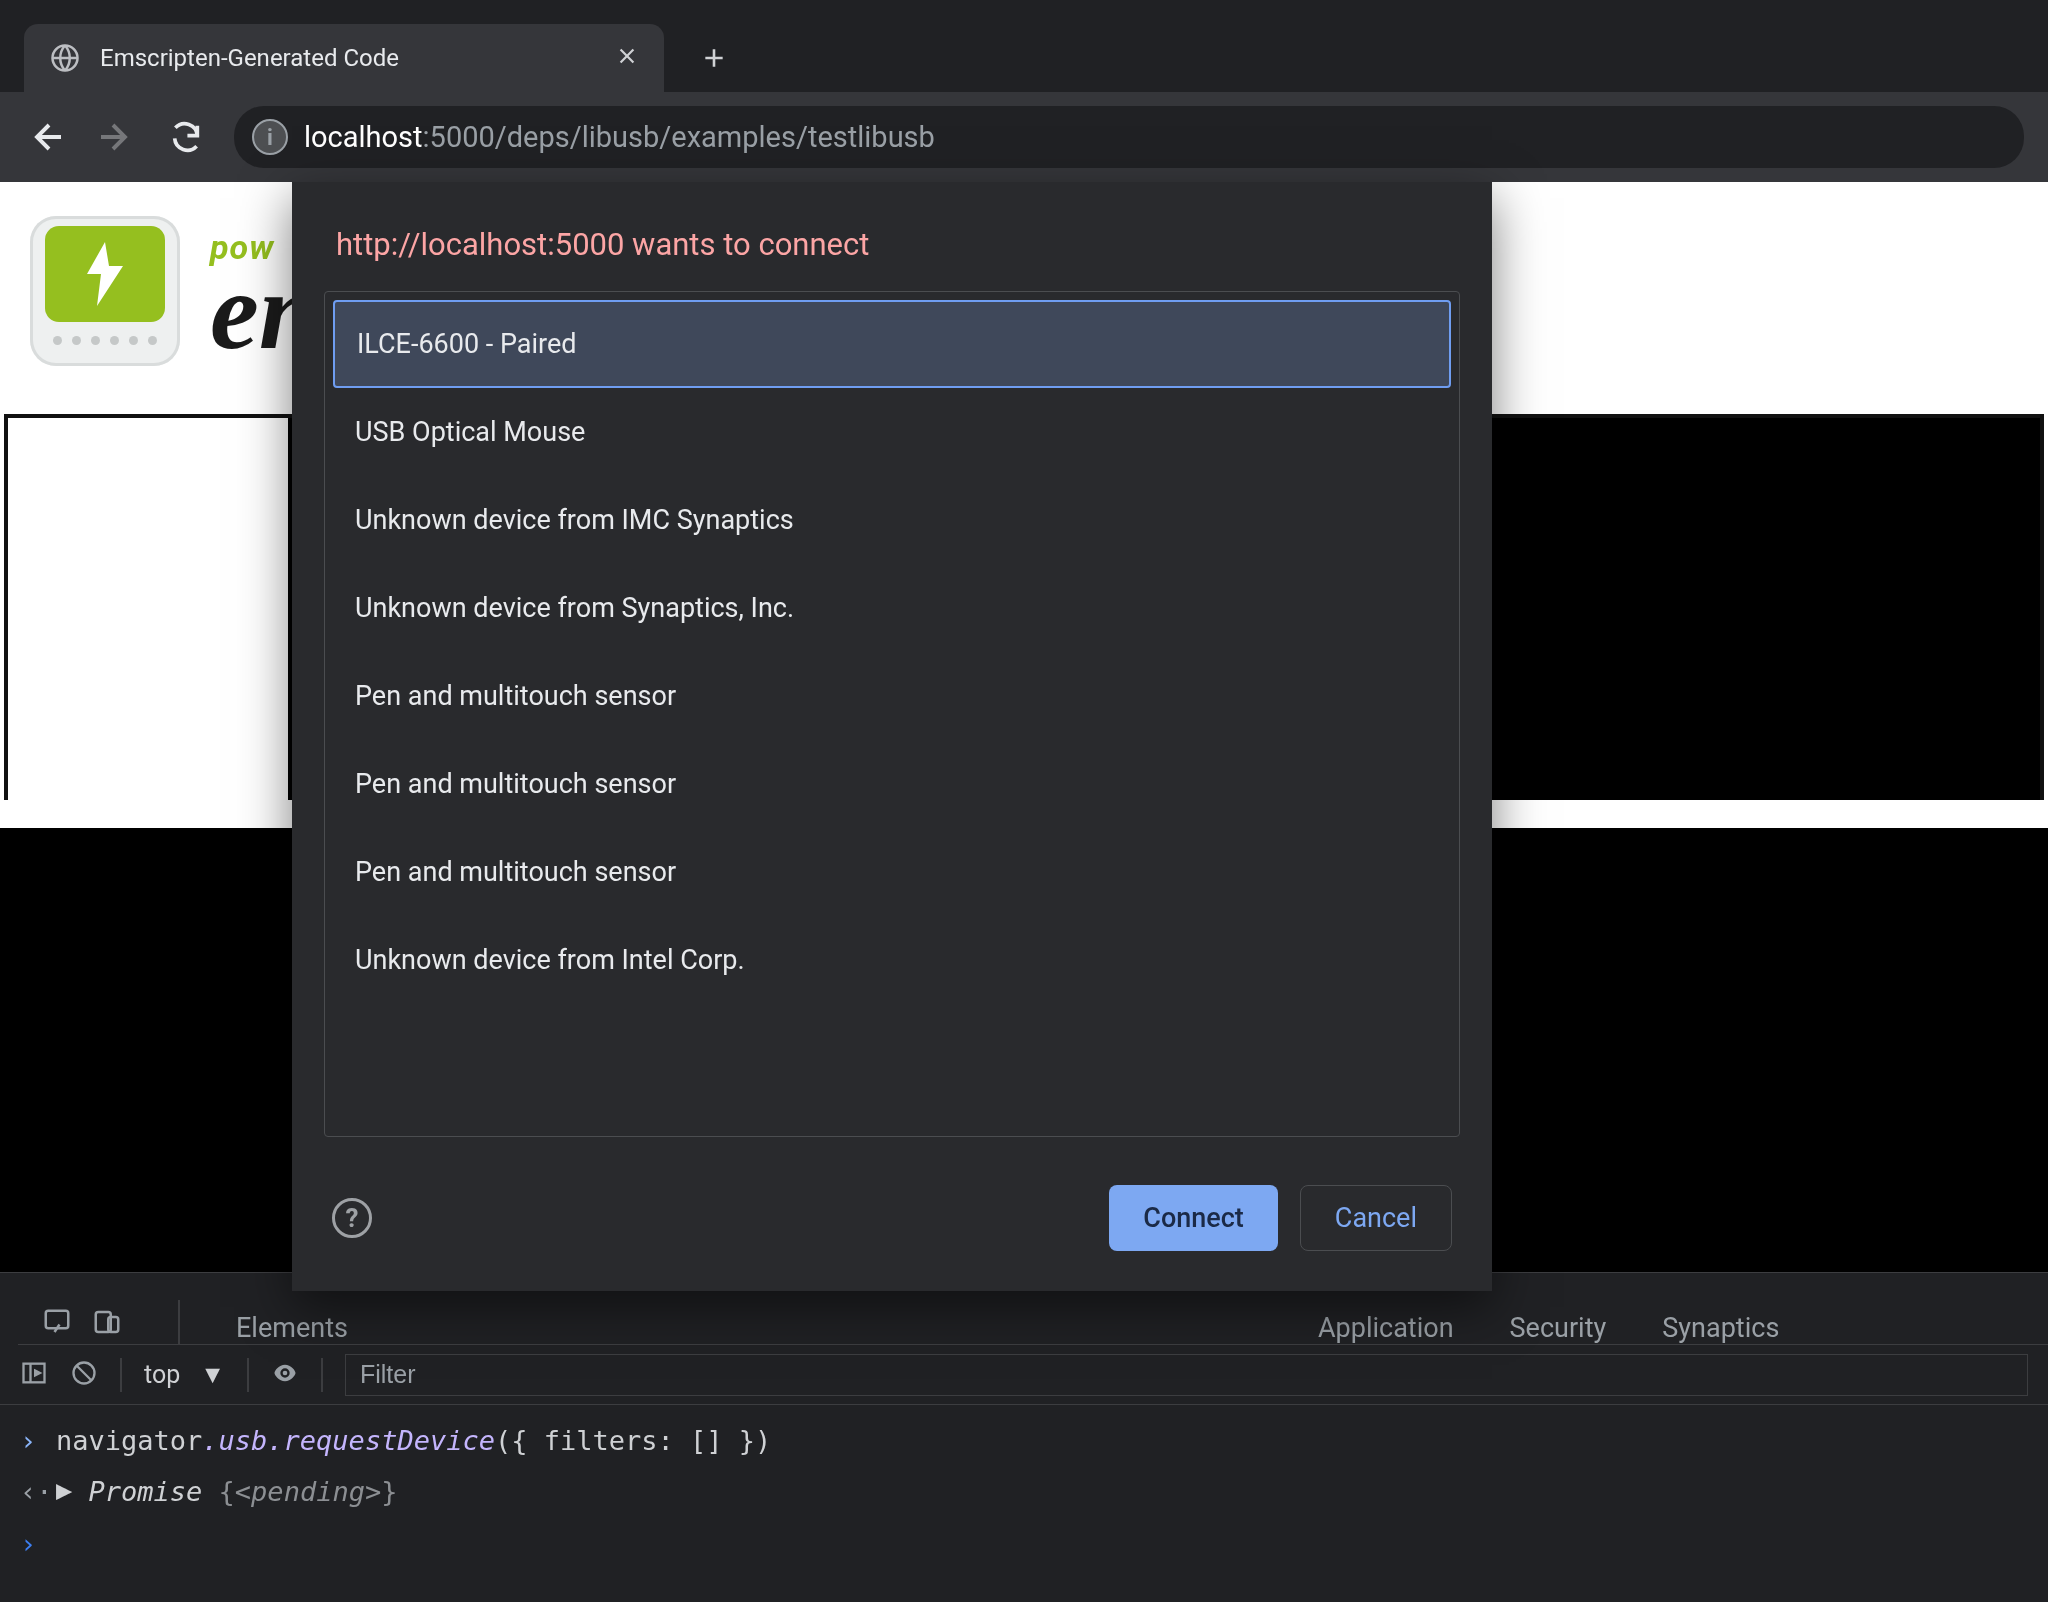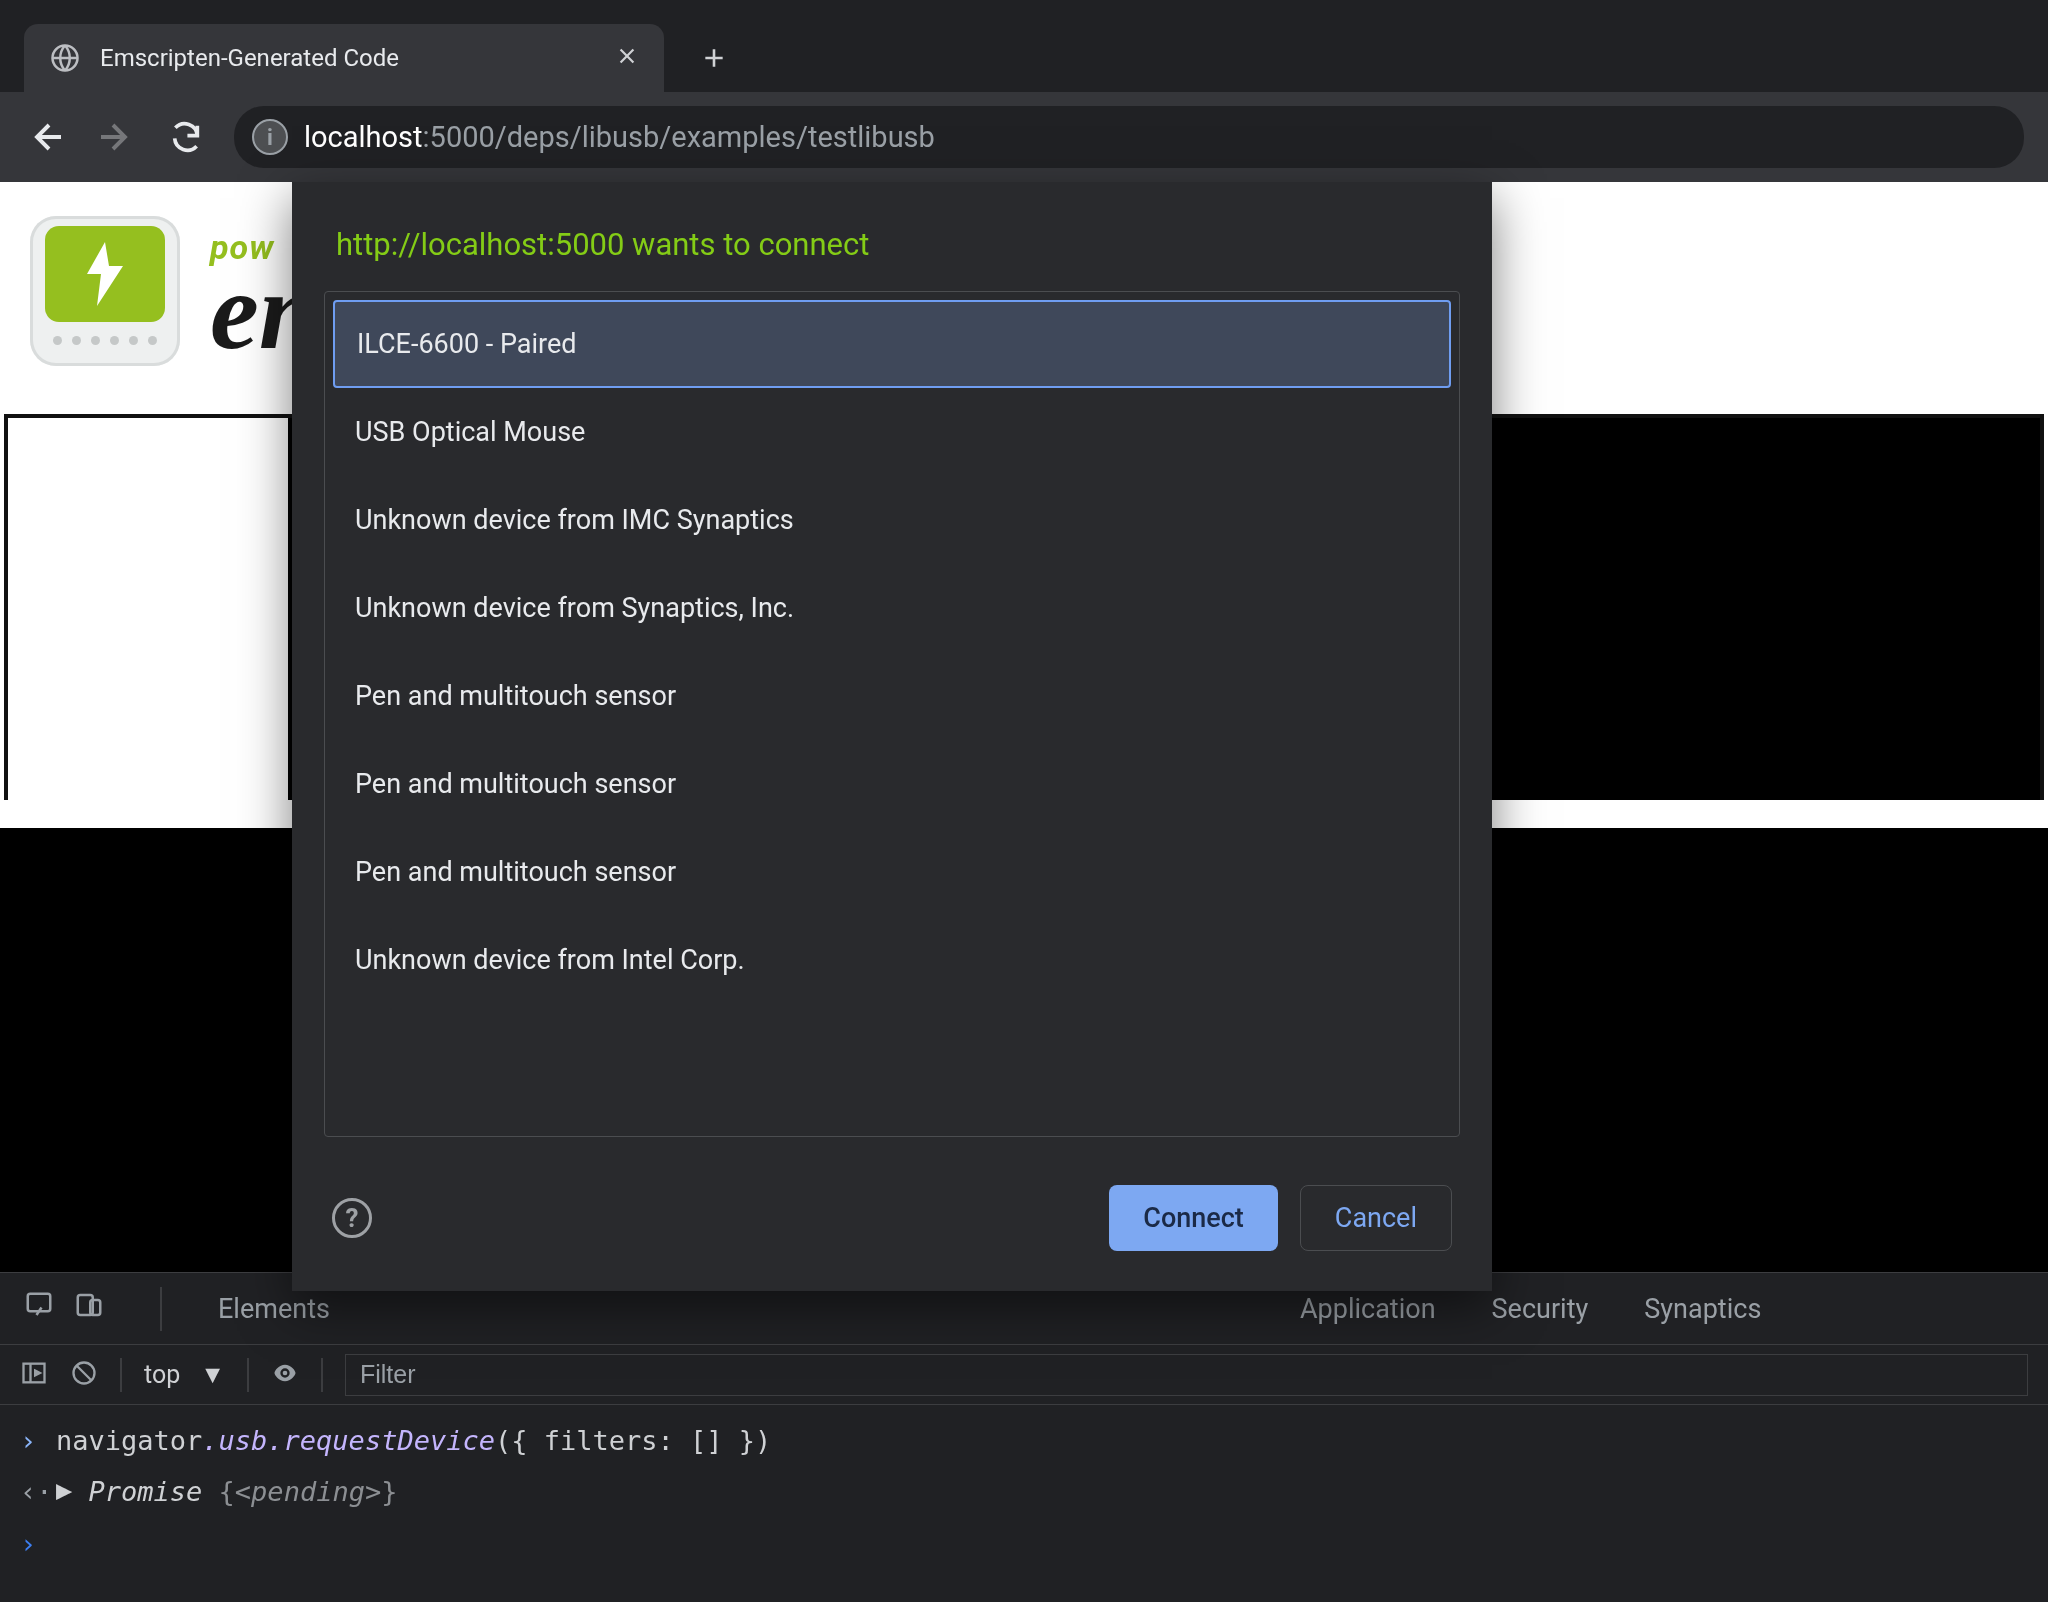--- a/index.html
+++ b/index.html
@@ -169,21 +169,21 @@
     width: 1200px;
     background: #292a2d;
     color: #e8eaed;
     box-shadow: 0 16px 48px rgba(0,0,0,0.5);
     z-index: 50;
     padding-bottom: 30px;
   }
   .usb-title {
     padding: 44px 44px 28px;
     font-size: 31px;
-    color: #84cc16;
+    color: #fca5a5;
   }
   .usb-list {
     margin: 0 32px 30px;
     border: 1px solid #4b4d50;
     border-radius: 4px;
     height: 846px;
     padding: 8px;
     overflow: hidden;
   }
   .usb-item {
@@ -230,27 +230,28 @@
     left:0; right:0; bottom:0;
     height: 330px;
     background:#202124;
     color:#e8eaed;
     border-top:1px solid #3c3d40;
     font-family: Menlo, Consolas, "DejaVu Sans Mono", monospace;
   }
   .dt-tabs {
     height: 72px;
     display:flex;
-    align-items:center;
+    align-items:flex-end;
     gap: 56px;
     padding: 0 24px;
     font-family: -apple-system, BlinkMacSystemFont, "Segoe UI", Roboto, Arial, sans-serif;
     font-size: 27px;
     color:#9aa0a6;
     border-bottom:1px solid #3c3d40;
+    margin-left:18px;
   }
   .dt-tab-icons { display:flex; gap:20px; align-items:center; }
   .dt-tab.active-console {
     background:#000; color:#fff; padding:10px 20px; border-radius:0;
   }
   .dt-pill{
     display:inline-flex; align-items:center; gap:8px;
     background:#a46b2c; color:#fff; border-radius:6px;
     padding:0 10px; height:28px; font-size:20px;
   }

